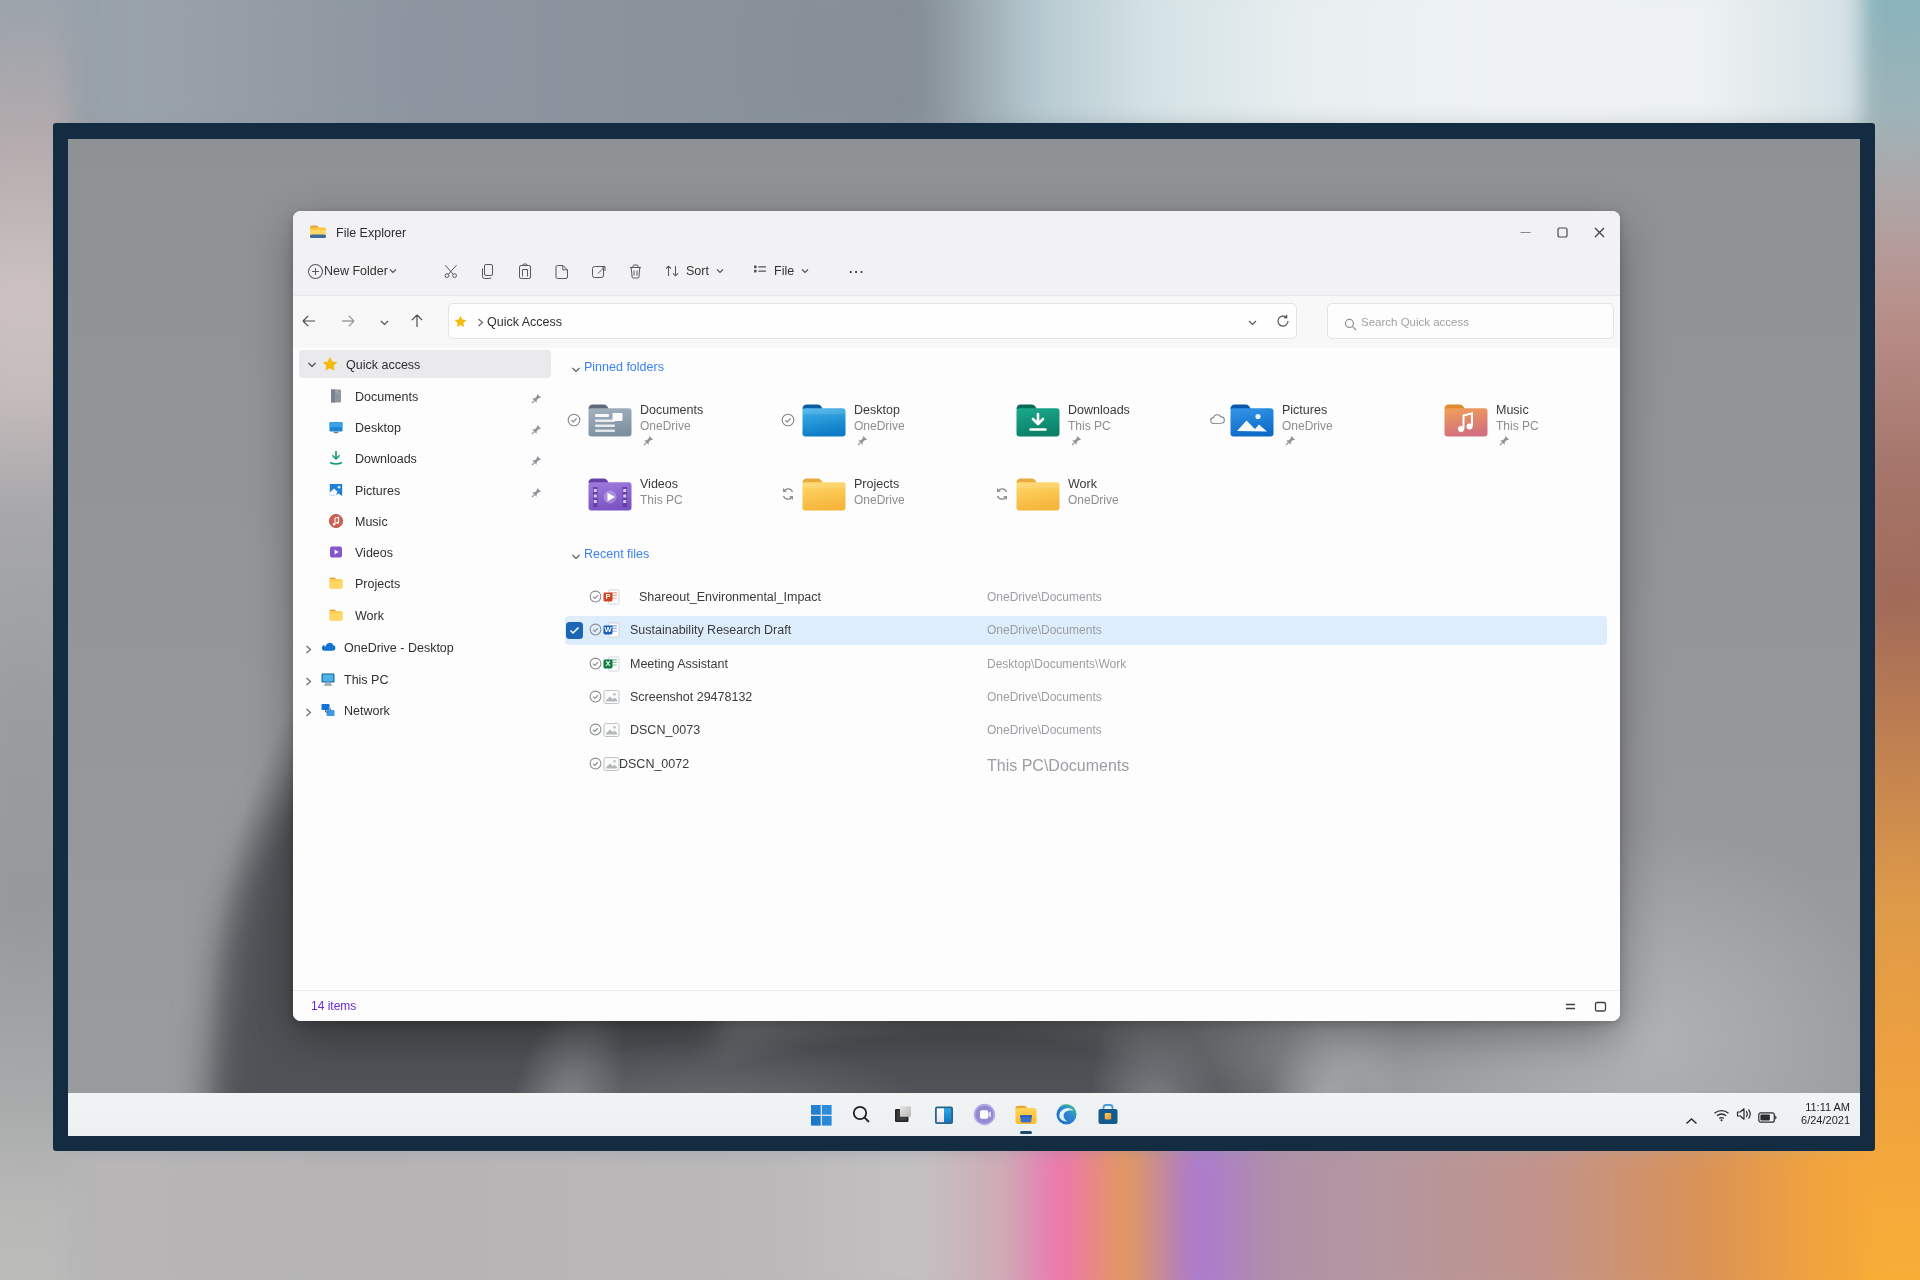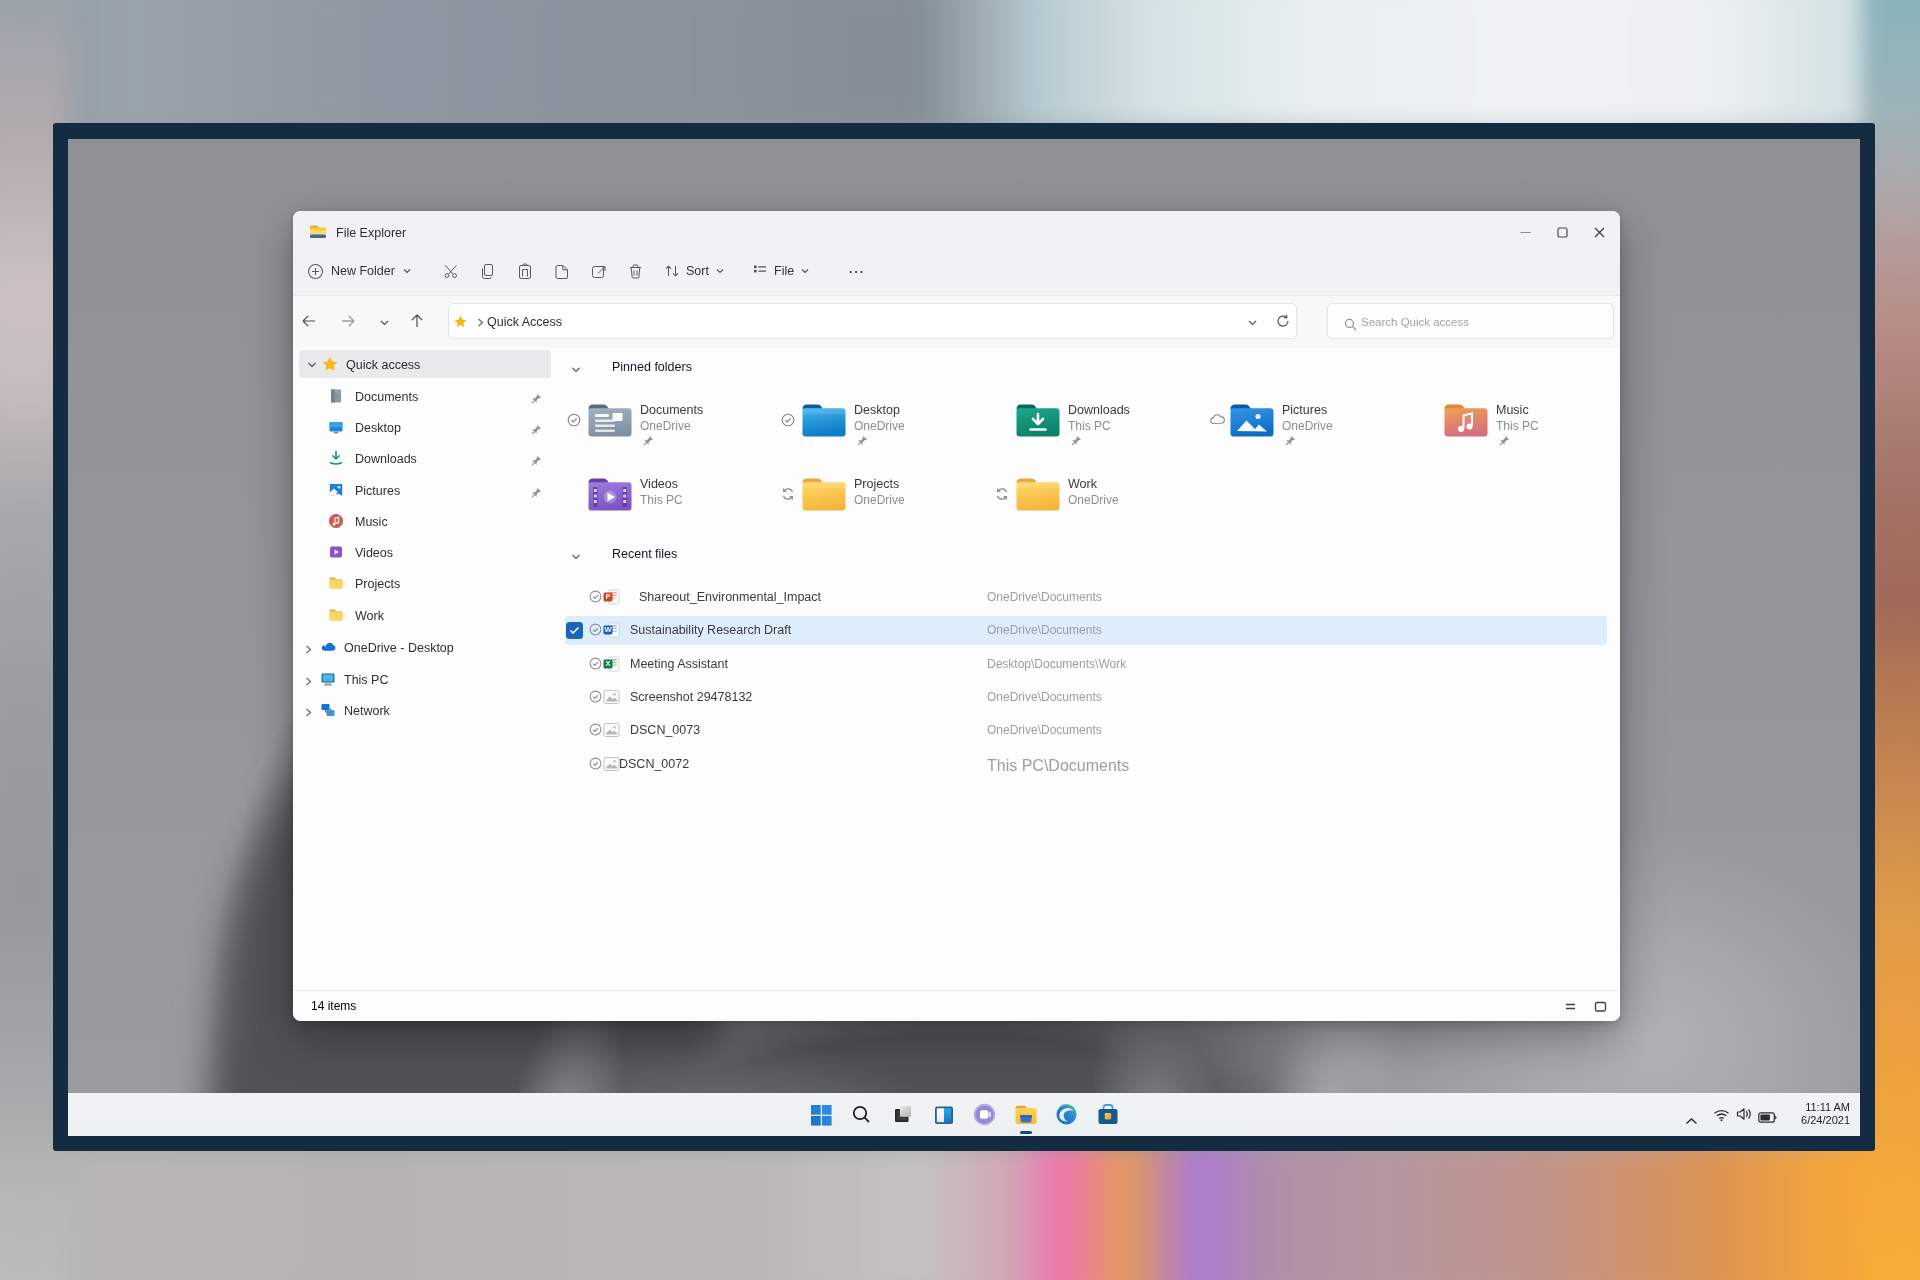--- a/index.html
+++ b/index.html
@@ -83,21 +83,21 @@
     font-size:13px;color:#333;}
   #chrome{position:absolute;left:0;top:0;width:100%;height:84px;background:#f2f1f3;
     border-bottom:1px solid #e8e7e9;}
   #navrow{position:absolute;left:0;top:85px;width:100%;height:52px;background:#f8f8f9;}
   #statusbar{position:absolute;left:0;top:779px;width:100%;height:31px;background:#fdfdfd;
     border-top:1px solid #ececee;}
   .ctl{position:absolute;top:10px;width:22px;height:22px;display:flex;align-items:center;justify-content:center;}
   .trow{position:absolute;display:flex;align-items:center;}
   .lbl{white-space:nowrap;}
   .sub{color:#8e8e90;font-size:12px;}
-  .hdr{font-size:12.5px;color:#0f172a;margin-left:28px;}
+  .hdr{font-size:12.5px;color:#3b82f6;}
 </style>
 </head>
 <body>
 <div id="stage">
   <div id="bg"></div>
   <div id="bgtop"></div>
   <div id="bgbot"></div>
   <div id="bgleft"></div>
   <div id="bgright"></div>
   <div id="monitor">
@@ -130,21 +130,21 @@
             <svg width="11" height="11" viewBox="0 0 11 11">
               <rect x="1" y="1" width="9" height="9" rx="1.6" fill="none" stroke="#4b4b4d" stroke-width="1.2"></rect>
             </svg>
           </div>
         <div class="ctl" style="left:1295px">
             <svg width="11" height="11" viewBox="0 0 11 11">
               <path d="M1 1 L10 10 M10 1 L1 10" stroke="#3b3b3d" stroke-width="1.2"></path>
             </svg>
           </div>
 
-        <div class="trow" style="left:14px;top:46px;height:28px;gap:7px">
+        <div class="trow" style="left:14px;top:46px;height:28px;">
           <svg width="17" height="17" viewBox="0 0 17 17">
               <circle cx="8.5" cy="8.5" r="7" fill="none" stroke="#565b60" stroke-width="1.05"></circle>
               <path d="M8.5 5 v7 M5 8.5 h7" stroke="#565b60" stroke-width="1.05"></path>
             </svg>
           <span style="font-size:12.5px;color:#333">New Folder</span>
           <svg width="10" height="10" viewBox="0 0 10 10">
               <path d="M2 3.5 L5 6.5 L8 3.5" fill="none" stroke="#555" stroke-width="1.2"></path>
             </svg>
         </div>
         <div class="ctl" style="left:147px;top:49px">
@@ -617,21 +617,21 @@
         <div class="abs" style="left:310px;top:545px"><svg width="17" height="16" viewBox="0 0 17 16">
                 <rect x="1" y="1.5" width="15" height="13" rx="1.8" fill="#fafbfb" stroke="#b9bcbf" stroke-width="0.9"></rect>
                 <path d="M3 11.5 L7 7.5 L9.8 10.2 L11.5 8.6 L14 11 L14 12.5 L3 12.5 Z" fill="#b3b7ba"></path>
                 <circle cx="11.5" cy="5.3" r="1.4" fill="#c2c5c8"></circle>
               </svg></div>
         <div class="abs lbl" style="left:326px;top:546px;font-size:12.5px;color:#3b3b3d">DSCN_0072</div>
         <div class="abs lbl" style="left:694px;top:546px;font-size:16px;color:#9b9ea2">This PC\Documents</div>
         </div>
 
         <div id="statusbar"></div>
-        <div class="trow lbl" style="left:18px;top:788px;height:14px;font-size:12px;color:#000000">14 items</div>
+        <div class="trow lbl" style="left:18px;top:788px;height:14px;font-size:12px;color:#6d28d9">14 items</div>
         <div class="ctl" style="left:1266px;top:784px">
             <svg width="13" height="13" viewBox="0 0 13 13" stroke="#3f3f41" stroke-width="1.4">
               <path d="M2 4.5 h9 M2 8.5 h9"></path>
             </svg>
           </div>
         <div class="ctl" style="left:1296px;top:784px">
             <svg width="13" height="13" viewBox="0 0 13 13">
               <rect x="1.5" y="2.5" width="10" height="8.5" rx="1.5" fill="none" stroke="#3f3f41" stroke-width="1.3"></rect>
             </svg>
           </div>

